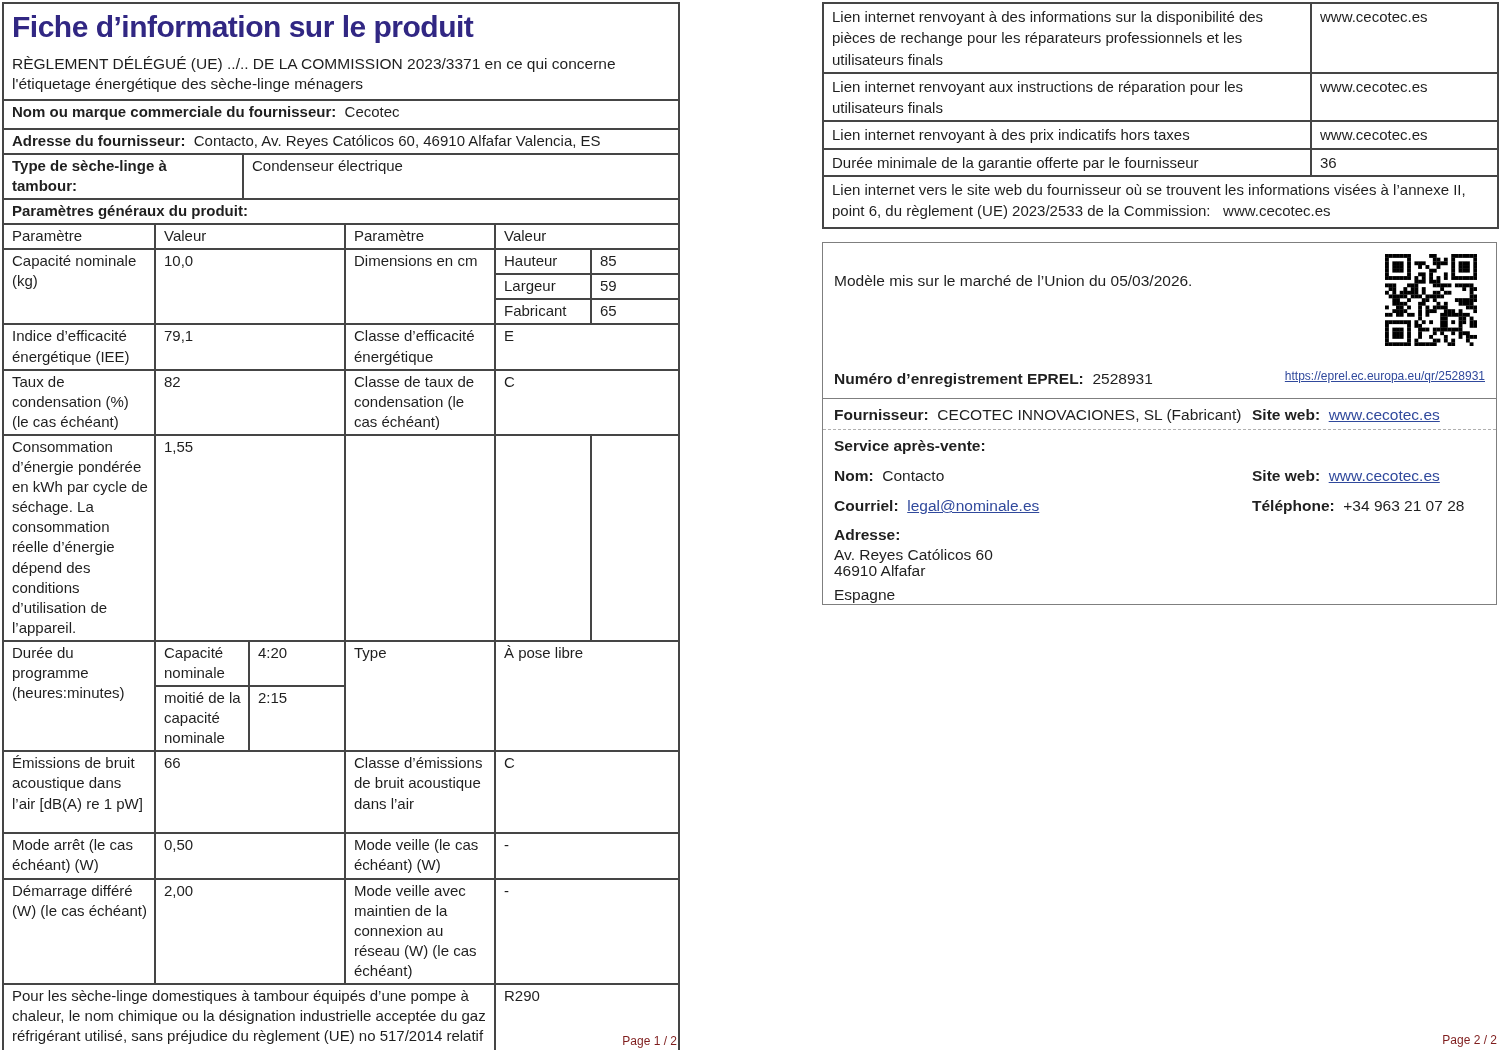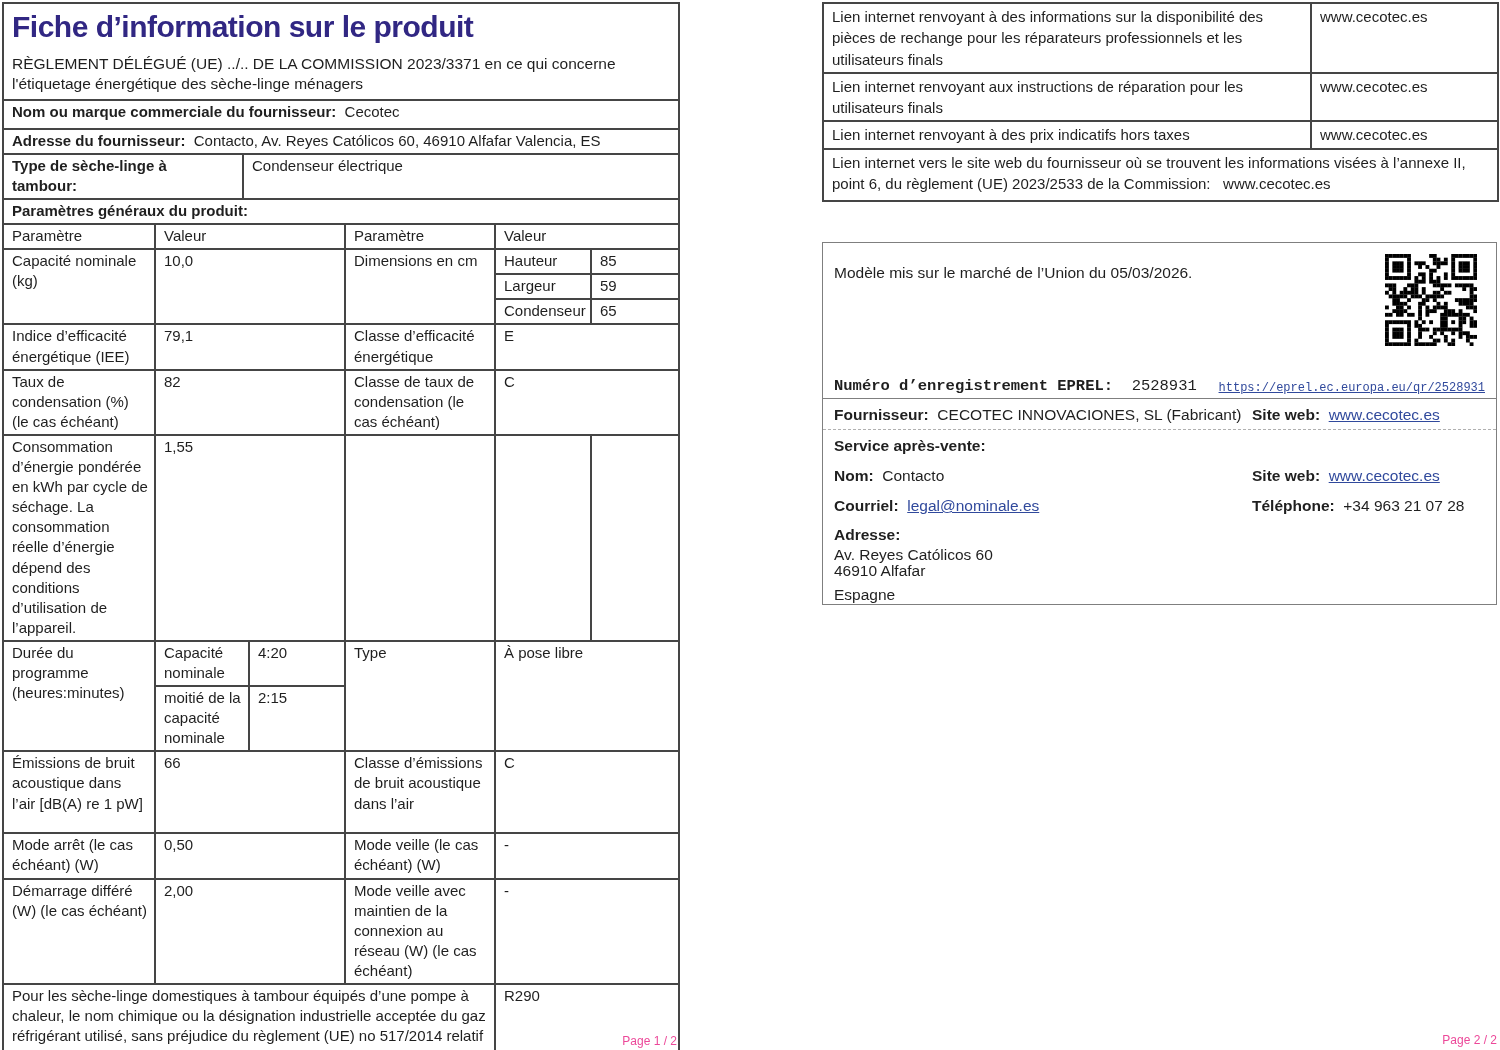--- a/index.html
+++ b/index.html
@@ -31,40 +31,40 @@
   
   .right-page-table { position: absolute; left: 822px; top: 2px; width: 675px; }
   .right-page-table td { line-height: 1.42; padding-top: 2px; }
   .bold-row td { font-weight: bold; }
 
   .eprel-box {
     position: absolute; left: 822px; top: 242px; width: 675px; height: 363px;
     border: 1px solid #7f7f7f; background: #fff;
   }
   .eb-line { position: absolute; left: 11px; right: 11px; font-size: 15.5px; }
-  .market-date { top: 20px; }
+  .market-date { top: 28px; }
   .qr-wrap { position: absolute; top: 8px; right: 16px; width: 98px; height: 98px; background: #fff; padding: 3px; }
   .qr-wrap svg { display: block; width: 92px; height: 92px; }
-  .eprel-row { top: 133px; display: flex; justify-content: space-between; align-items: flex-end; font-family: Liberation Mono, monospace; }
+  .eprel-row { top: 126px; display: flex; justify-content: space-between; align-items: flex-start; }
   .solid-div { position: absolute; top: 155px; left: 0; right: 0; border-top: 1px solid #7f7f7f; }
   .supplier-row { top: 162px; }
   .dashed-div { position: absolute; top: 186px; left: 0; right: 0; border-top: 1px dashed #b0b0b0; }
   .sav-label { top: 193px; font-weight: bold; }
   .nom-row { top: 223px; }
   .courriel-row { top: 253px; }
   .adresse-label { top: 282px; font-weight: bold; }
   .addr-1 { top: 302px; }
   .addr-2 { top: 318px; }
   .addr-3 { top: 342px; }
   .right-col { position: absolute; left: 418px; top: 0; text-align: center; }
 
   a.doclink, .doclink { color: #30499c; text-decoration: underline; }
   .small-link { font-size: 12px; }
 
-  .footer { position: absolute; font-size: 12px; color: #ec4899; text-align: right; }
+  .footer { position: absolute; font-size: 12px; color: #7f1d1d; text-align: right; }
   .footer-1 { top: 1034px; left: 0; width: 677px; }
   .footer-2 { top: 1033px; left: 822px; width: 675px; }
 </style>
 </head>
 <body>
 
 <div class="left-page">
 
   <table class="top-table">
     <colgroup>
@@ -119,21 +119,21 @@
       <td colspan="2" rowspan="3">10,0</td>
       <td rowspan="3">Dimensions en cm</td>
       <td>Hauteur</td>
       <td>85</td>
     </tr>
     <tr>
       <td style="height:23px">Largeur</td>
       <td>59</td>
     </tr>
     <tr>
-      <td style="height:22px">Condenseur</td>
+      <td style="height:22px">Fabricant</td>
       <td>65</td>
     </tr>
     <tr>
       <td style="height:42px">Indice d’efficacité énergétique (IEE)</td>
       <td colspan="2">79,1</td>
       <td>Classe d’efficacité énergétique</td>
       <td colspan="2">E</td>
     </tr>
     <tr>
       <td style="height:62px">Taux de condensation (%) (le cas échéant)</td>
@@ -197,20 +197,24 @@
     <td style="height:60px">Lien internet renvoyant à des informations sur la disponibilité des pièces de rechange pour les réparateurs professionnels et les utilisateurs finals</td>
     <td>www.cecotec.es</td>
   </tr>
   <tr>
     <td style="height:44px">Lien internet renvoyant aux instructions de réparation pour les utilisateurs finals</td>
     <td>www.cecotec.es</td>
   </tr>
   <tr>
     <td style="height:24px">Lien internet renvoyant à des prix indicatifs hors taxes</td>
     <td>www.cecotec.es</td>
+  </tr>
+  <tr>
+    <td style="height:23px">Durée minimale de la garantie offerte par le fournisseur</td>
+    <td>36</td>
   </tr>
   <tr>
     <td colspan="2" style="height:52px">
       <span>Lien internet vers le site web du fournisseur où se trouvent les informations visées à l’annexe II, point 6, du règlement (UE) 2023/2533 de la Commission:</span>
       <span>&nbsp;</span>
       <span>www.cecotec.es</span>
     </td>
   </tr>
 </tbody>
   </table>

